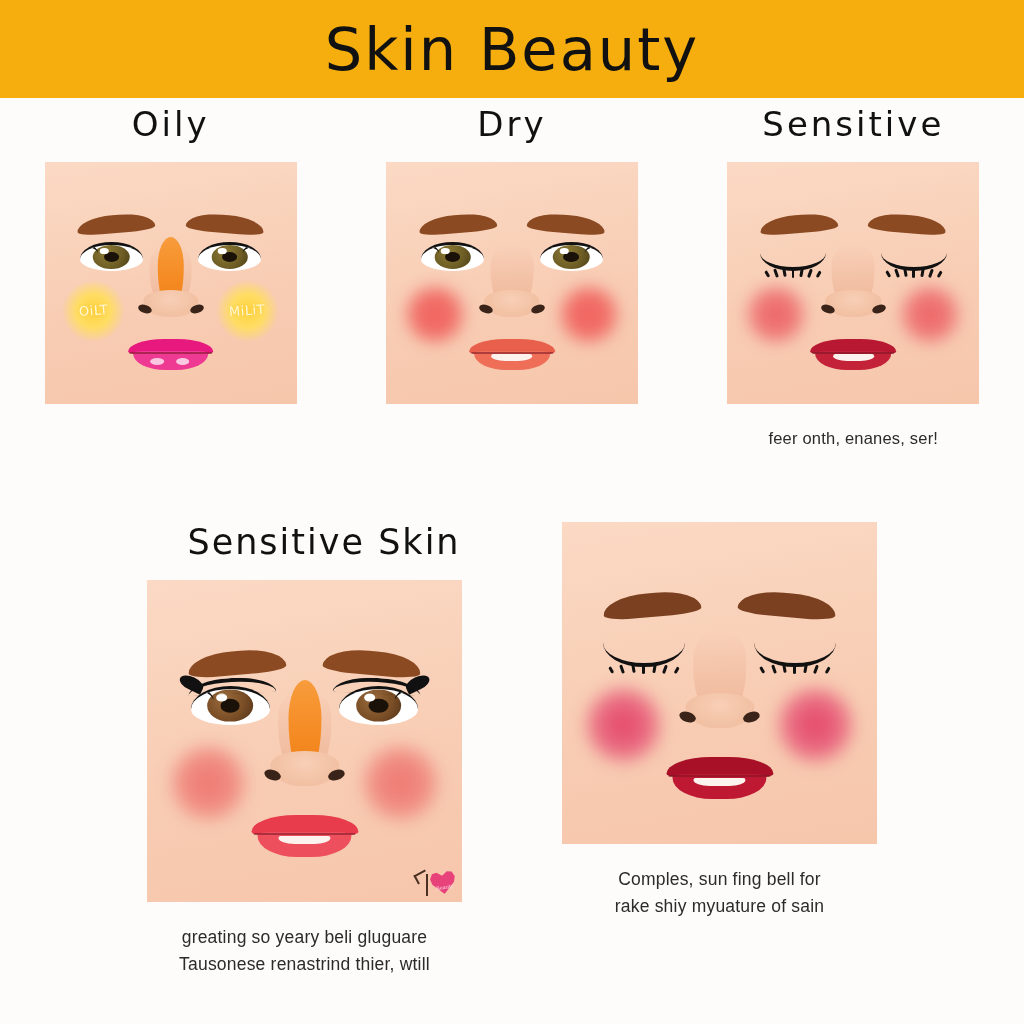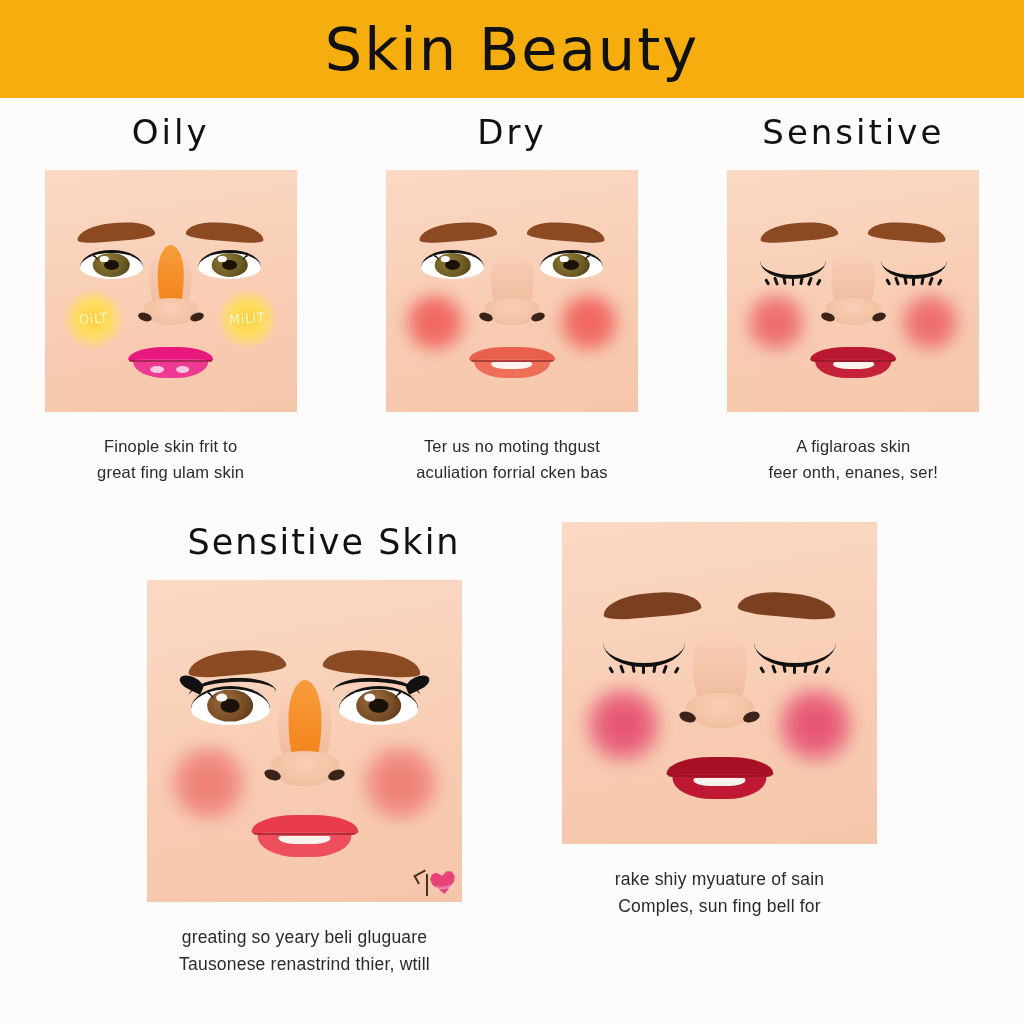--- a/index.html
+++ b/index.html
@@ -18,21 +18,21 @@
     display:flex; align-items:center; justify-content:center;
   }
   .header-title {
     font-family:"DejaVu Sans", sans-serif;
     font-size:59px; font-weight:400; color:#111;
     letter-spacing:2px;
   }
 
   
   .row { position:absolute; display:flex; }
-  .row-top { left:0; top:112px; width:1024px; justify-content:space-around; }
+  .row-top { left:0; top:104px; width:1024px; justify-content:space-around; }
   .row-bottom { left:0; top:522px; width:1024px; justify-content:center; gap:100px; }
 
   .card { display:flex; flex-direction:column; align-items:center; }
   .card-title {
     font-family:"DejaVu Sans", sans-serif;
     font-size:34px; color:#111; letter-spacing:3px;
     margin-bottom:18px; white-space:nowrap;
   }
   .card-bottom .card-title { font-size:35px; letter-spacing:2px;margin-left:39px; }
 
@@ -291,24 +291,20 @@
         <span class="glow-label">MiLiT</span>
       </div>
       <div class="part lips magenta">
         <div class="lip-top"></div>
         <div class="lip-bot"></div>
         <div class="lip-line"></div>
         <div class="lip-shine a"></div>
         <div class="lip-shine b"></div>
       </div>
     </div>
-    <div class="card-caption">
-      <div>Finople skin frit to</div>
-      <div>great fing ulam skin</div>
-    </div>
   </div>
 
   <div class="card card-top">
     <div class="card-title">Dry</div>
     <div class="face face-sm">
       <div class="part brow l"></div>
       <div class="part brow r"></div>
       <div class="part eye-open l">
         <div class="iris">
           <div class="pupil"></div>
@@ -328,24 +324,20 @@
       <div class="part nostril l"></div>
       <div class="part nostril r"></div>
       <div class="part cheek red l"></div>
       <div class="part cheek red r"></div>
       <div class="part lips coral">
         <div class="lip-top"></div>
         <div class="lip-bot"></div>
         <div class="teeth"></div>
         <div class="lip-line"></div>
       </div>
-    </div>
-    <div class="card-caption">
-      <div>Ter us no moting thgust</div>
-      <div>aculiation forrial cken bas</div>
     </div>
   </div>
 
   <div class="card card-top">
     <div class="card-title">Sensitive</div>
     <div class="face face-sm">
       <div class="part brow l"></div>
       <div class="part brow r"></div>
       <div class="part eye-closed l">
         <div class="lid-line"></div>
@@ -378,21 +370,20 @@
       <div class="part cheek pinkred l"></div>
       <div class="part cheek pinkred r"></div>
       <div class="part lips red">
         <div class="lip-top"></div>
         <div class="lip-bot"></div>
         <div class="teeth"></div>
         <div class="lip-line"></div>
       </div>
     </div>
     <div class="card-caption">
-      <div>A figlaroas skin</div>
       <div>feer onth, enanes, ser!</div>
     </div>
   </div>
 </div>
 
 <div class="row row-bottom">
 
   <div class="card card-bottom">
     <div class="card-title">Sensitive Skin</div>
     <div class="face face-lg">
@@ -479,17 +470,17 @@
       <div class="part cheek rose l"></div>
       <div class="part cheek rose r"></div>
       <div class="part lips crimson">
         <div class="lip-top"></div>
         <div class="lip-bot"></div>
         <div class="teeth"></div>
         <div class="lip-line"></div>
       </div>
     </div>
     <div class="card-caption">
+      <div>Comples, sun fing bell for</div>
       <div>rake shiy myuature of sain</div>
-      <div>Comples, sun fing bell for</div>
     </div>
   </div>
 </div>
 
 </body></html>

